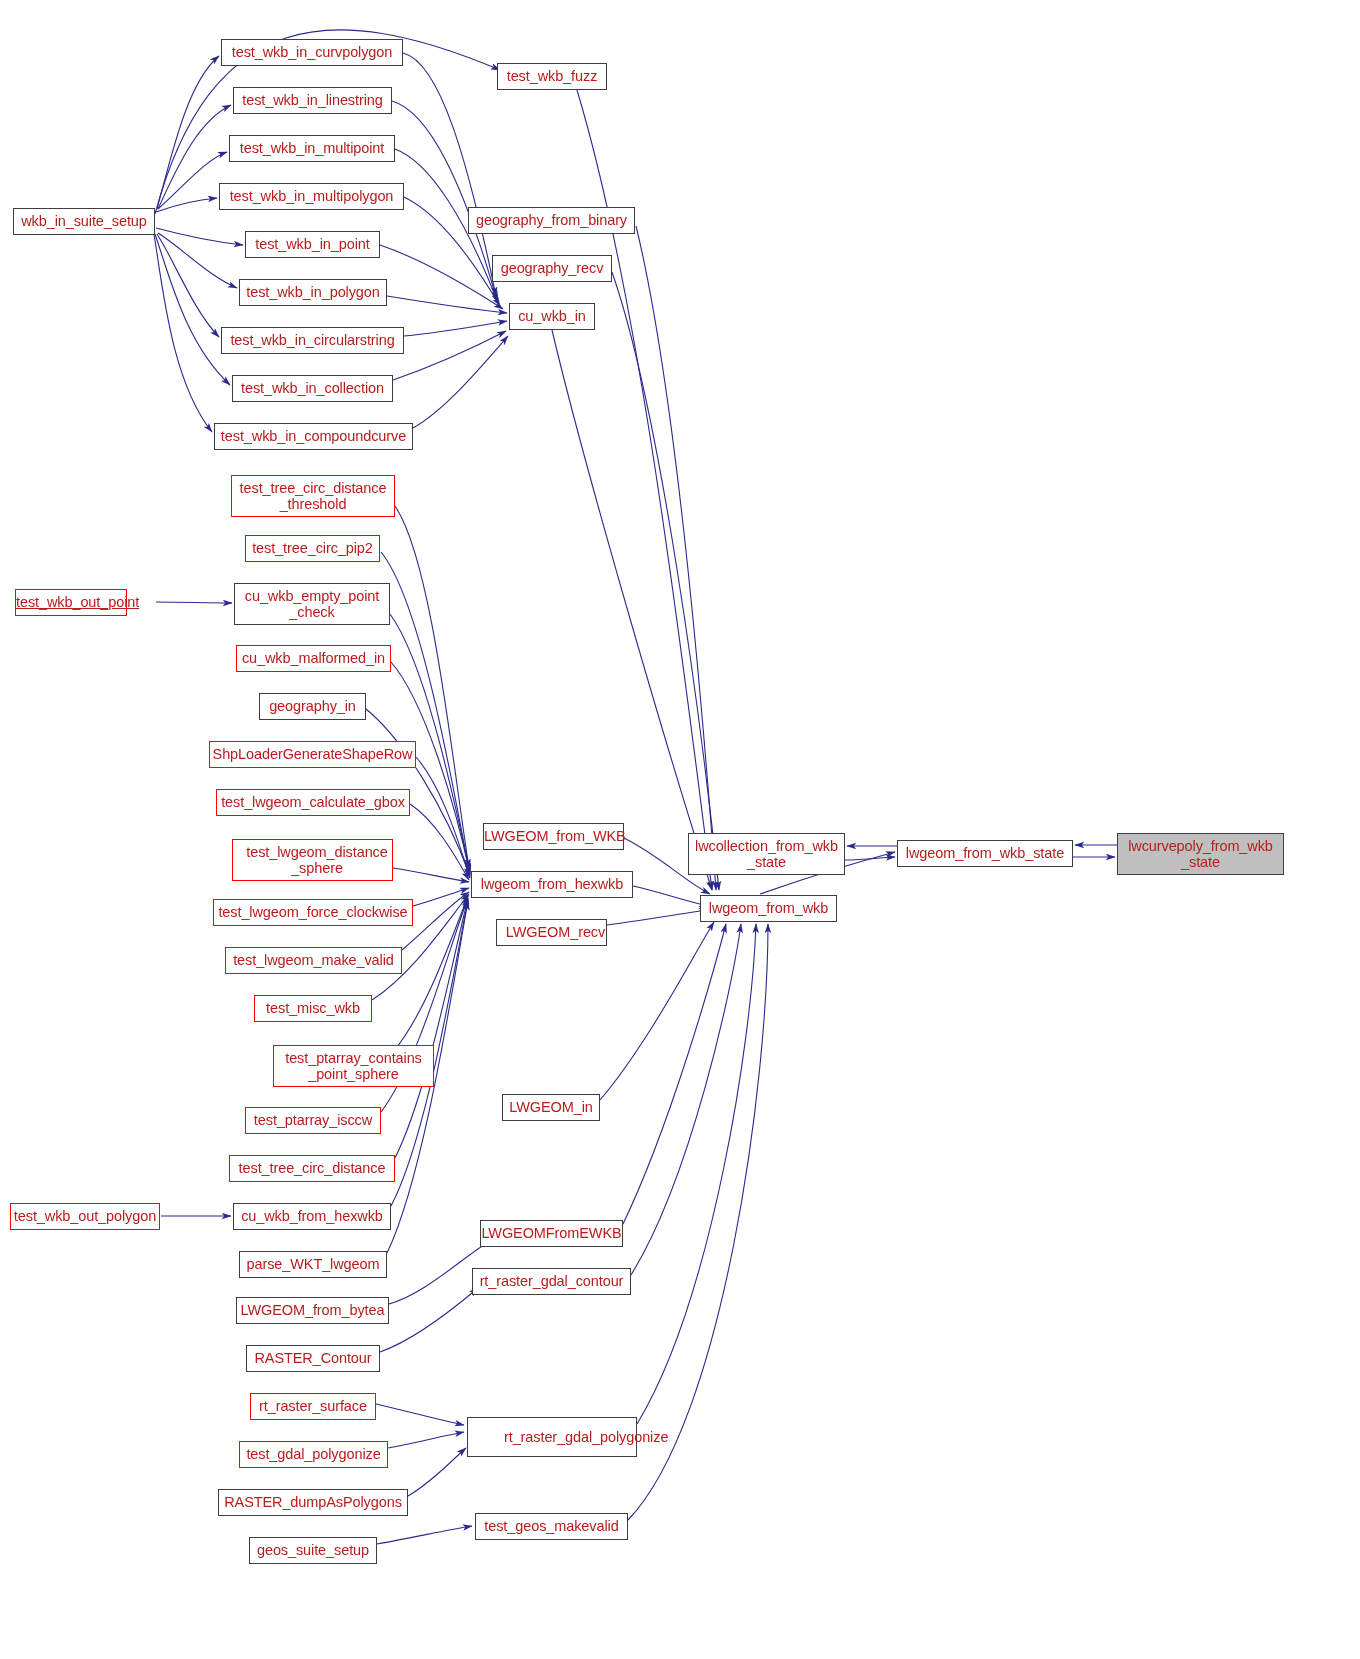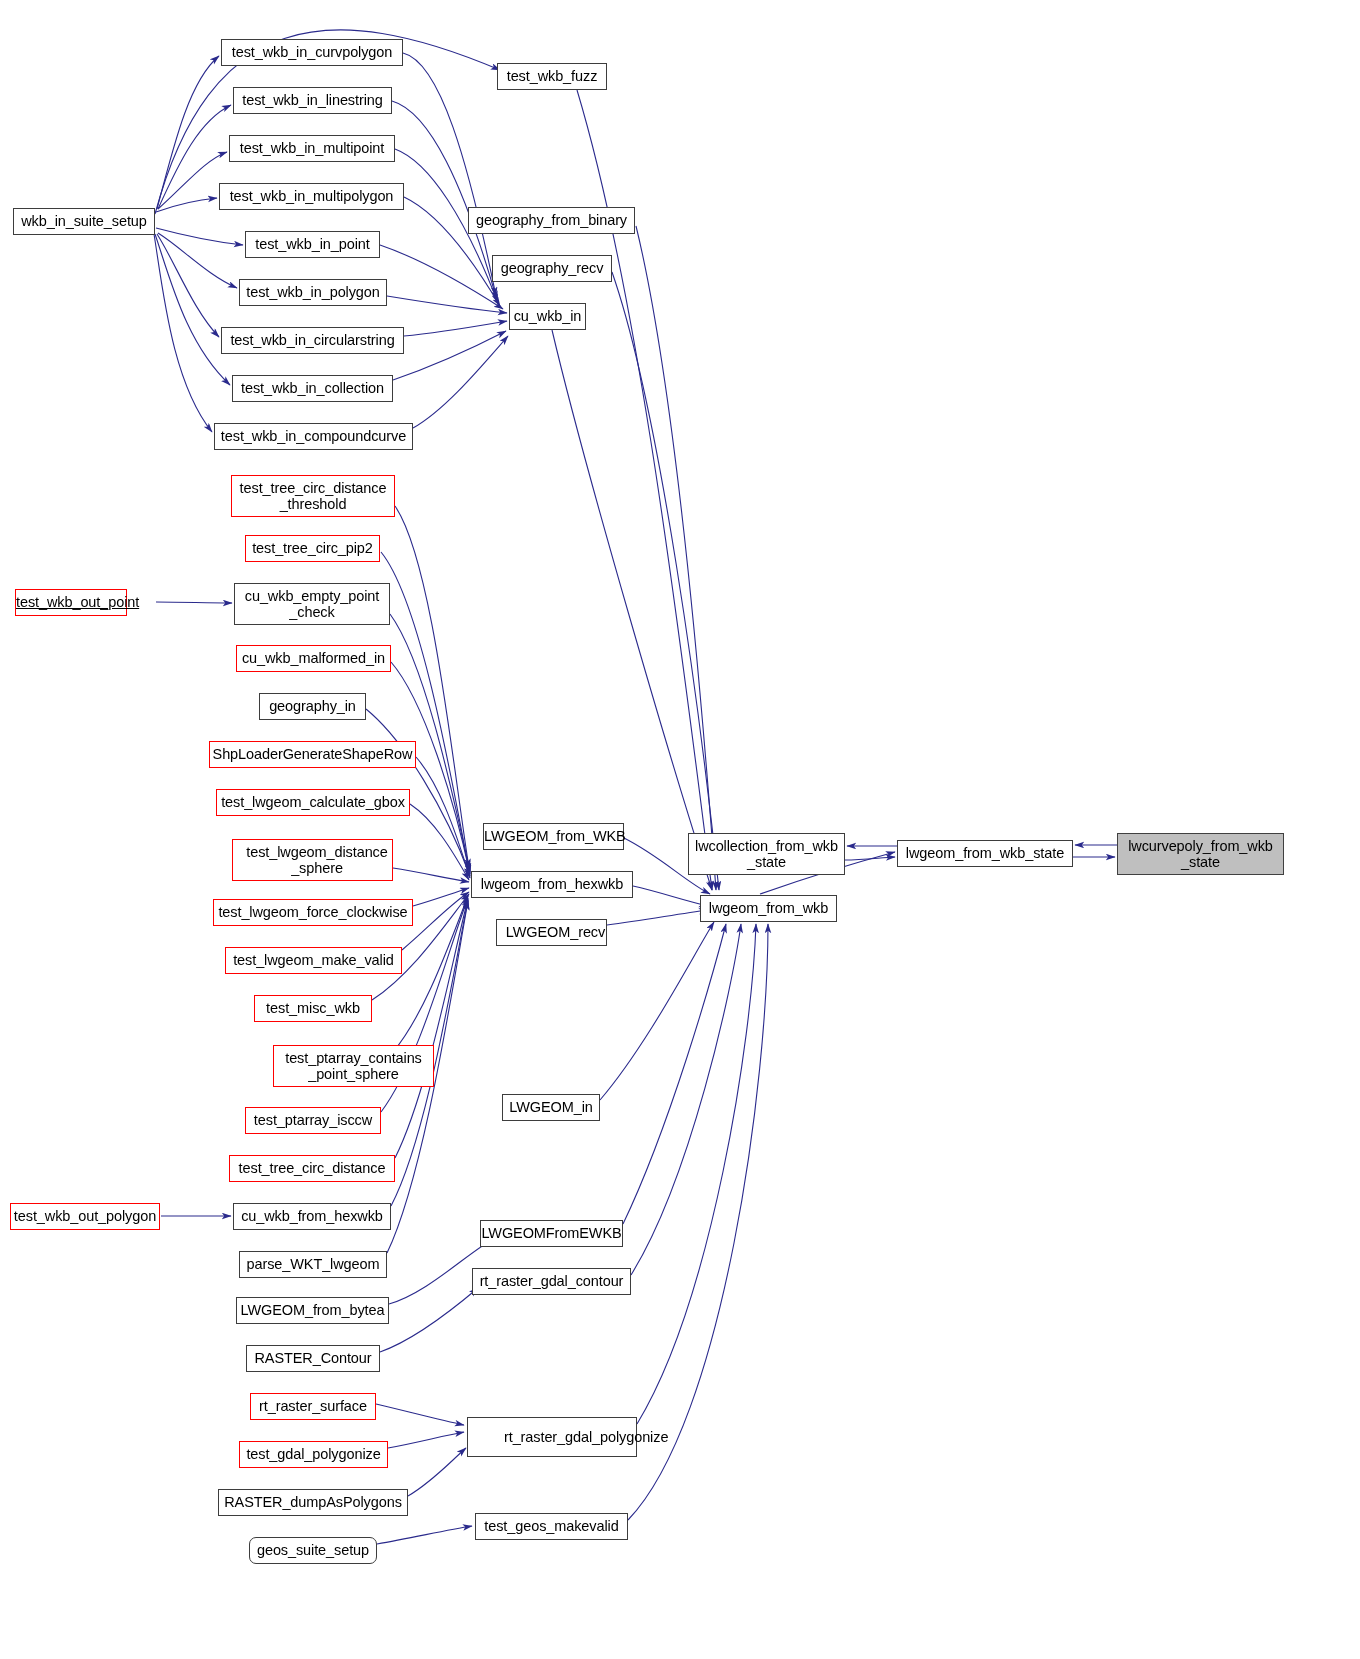--- a/index.html
+++ b/index.html
@@ -26,21 +26,21 @@
   }
   .node {
     position: absolute;
     box-sizing: border-box;
     display: flex;
     align-items: center;
     justify-content: center;
     text-align: center;
     border: 1px solid #3d3d3d;
     background: #ffffff;
-    color: #000000;
+    color: #b91c1c;
     font-size: 14.5px;
     line-height: 1.12;
     white-space: pre;
     letter-spacing: -0.1px;
     cursor: pointer;
   }
   .node.red {
     border-color: #ff0000;
   }
   .node.grey {
@@ -133,21 +133,21 @@
       <div class="node" style="left: 229px; top: 135px; width: 166px; height: 27px;"><span class="node-label">test_wkb_in_multipoint</span></div>
       <div class="node" style="left: 219px; top: 183px; width: 185px; height: 27px; text-align: center;"><span class="node-label">test_wkb_in_multipolygon</span></div>
       <div class="node" style="left: 245px; top: 231px; width: 135px; height: 27px;"><span class="node-label">test_wkb_in_point</span></div>
       <div class="node" style="left: 239px; top: 279px; width: 148px; height: 27px;"><span class="node-label">test_wkb_in_polygon</span></div>
       <div class="node" style="left: 221px; top: 327px; width: 183px; height: 27px;"><span class="node-label">test_wkb_in_circularstring</span></div>
       <div class="node" style="left: 232px; top: 375px; width: 161px; height: 27px;"><span class="node-label">test_wkb_in_collection</span></div>
       <div class="node" style="left: 214px; top: 423px; width: 199px; height: 27px;"><span class="node-label">test_wkb_in_compoundcurve</span></div>
       <div class="node" style="left: 497px; top: 63px; width: 110px; height: 27px;"><span class="node-label">test_wkb_fuzz</span></div>
       <div class="node" style="left: 468px; top: 207px; width: 167px; height: 27px;"><span class="node-label">geography_from_binary</span></div>
       <div class="node" style="left: 492px; top: 255px; width: 120px; height: 27px;"><span class="node-label">geography_recv</span></div>
-      <div class="node" style="left: 509px; top: 303px; width: 77px; height: 27px;"><span class="node-label">cu_wkb_in</span></div>
+      <div class="node" style="left: 509px; top: 303px; width: 86px; height: 27px;"><span class="node-label">cu_wkb_in</span></div>
       <div class="node red" style="left: 231px; top: 475px; width: 164px; height: 42px;"><span class="node-label">test_tree_circ_distance
 _threshold</span></div>
       <div class="node red" style="left: 245px; top: 535px; width: 135px; height: 27px;"><span class="node-label">test_tree_circ_pip2</span></div>
       <div class="node red" style="left: 15px; top: 589px; width: 112px; height: 27px; text-decoration: underline;"><span class="node-label">test_wkb_out_point</span></div>
       <div class="node" style="left: 234px; top: 583px; width: 156px; height: 42px;"><span class="node-label">cu_wkb_empty_point
 _check</span></div>
       <div class="node red" style="left: 236px; top: 645px; width: 155px; height: 27px;"><span class="node-label">cu_wkb_malformed_in</span></div>
       <div class="node" style="left: 259px; top: 693px; width: 107px; height: 27px;"><span class="node-label">geography_in</span></div>
       <div class="node red" style="left: 209px; top: 741px; width: 207px; height: 27px;"><span class="node-label">ShpLoaderGenerateShapeRow</span></div>
       <div class="node red" style="left: 216px; top: 789px; width: 194px; height: 27px;"><span class="node-label">test_lwgeom_calculate_gbox</span></div>
@@ -161,21 +161,21 @@
       <div class="node red" style="left: 245px; top: 1107px; width: 136px; height: 27px;"><span class="node-label">test_ptarray_isccw</span></div>
       <div class="node red" style="left: 229px; top: 1155px; width: 166px; height: 27px;"><span class="node-label">test_tree_circ_distance</span></div>
       <div class="node red" style="left: 10px; top: 1203px; width: 150px; height: 27px;"><span class="node-label">test_wkb_out_polygon</span></div>
       <div class="node" style="left: 233px; top: 1203px; width: 158px; height: 27px;"><span class="node-label">cu_wkb_from_hexwkb</span></div>
       <div class="node" style="left: 239px; top: 1251px; width: 148px; height: 27px;"><span class="node-label">parse_WKT_lwgeom</span></div>
       <div class="node" style="left: 236px; top: 1297px; width: 153px; height: 27px;"><span class="node-label">LWGEOM_from_bytea</span></div>
       <div class="node" style="left: 246px; top: 1345px; width: 134px; height: 27px;"><span class="node-label">RASTER_Contour</span></div>
       <div class="node red" style="left: 250px; top: 1393px; width: 126px; height: 27px;"><span class="node-label">rt_raster_surface</span></div>
       <div class="node red" style="left: 239px; top: 1441px; width: 149px; height: 27px;"><span class="node-label">test_gdal_polygonize</span></div>
       <div class="node" style="left: 218px; top: 1489px; width: 190px; height: 27px;"><span class="node-label">RASTER_dumpAsPolygons</span></div>
-      <div class="node" style="left: 249px; top: 1537px; width: 128px; height: 27px; border-radius: 7px;"><span class="node-label">geos_suite_setup</span></div>
+      <div class="node" style="left: 249px; top: 1537px; width: 128px; height: 27px;"><span class="node-label">geos_suite_setup</span></div>
       <div class="node" style="left: 483px; top: 823px; width: 141px; height: 27px;"><span class="node-label">LWGEOM_from_WKB</span></div>
       <div class="node" style="left: 471px; top: 871px; width: 162px; height: 27px;"><span class="node-label">lwgeom_from_hexwkb</span></div>
       <div class="node" style="left: 496px; top: 919px; width: 111px; height: 27px; padding-left: 8px;"><span class="node-label">LWGEOM_recv</span></div>
       <div class="node" style="left: 502px; top: 1094px; width: 98px; height: 27px;"><span class="node-label">LWGEOM_in</span></div>
       <div class="node" style="left: 480px; top: 1220px; width: 143px; height: 27px;"><span class="node-label">LWGEOMFromEWKB</span></div>
       <div class="node" style="left: 472px; top: 1268px; width: 159px; height: 27px;"><span class="node-label">rt_raster_gdal_contour</span></div>
       <div class="node" style="left: 467px; top: 1417px; width: 170px; height: 40px; padding-left: 36px;"><span class="node-label">rt_raster_gdal_polygonize</span></div>
       <div class="node" style="left: 475px; top: 1513px; width: 153px; height: 27px;"><span class="node-label">test_geos_makevalid</span></div>
       <div class="node" style="left: 688px; top: 833px; width: 157px; height: 42px;"><span class="node-label">lwcollection_from_wkb
 _state</span></div>

